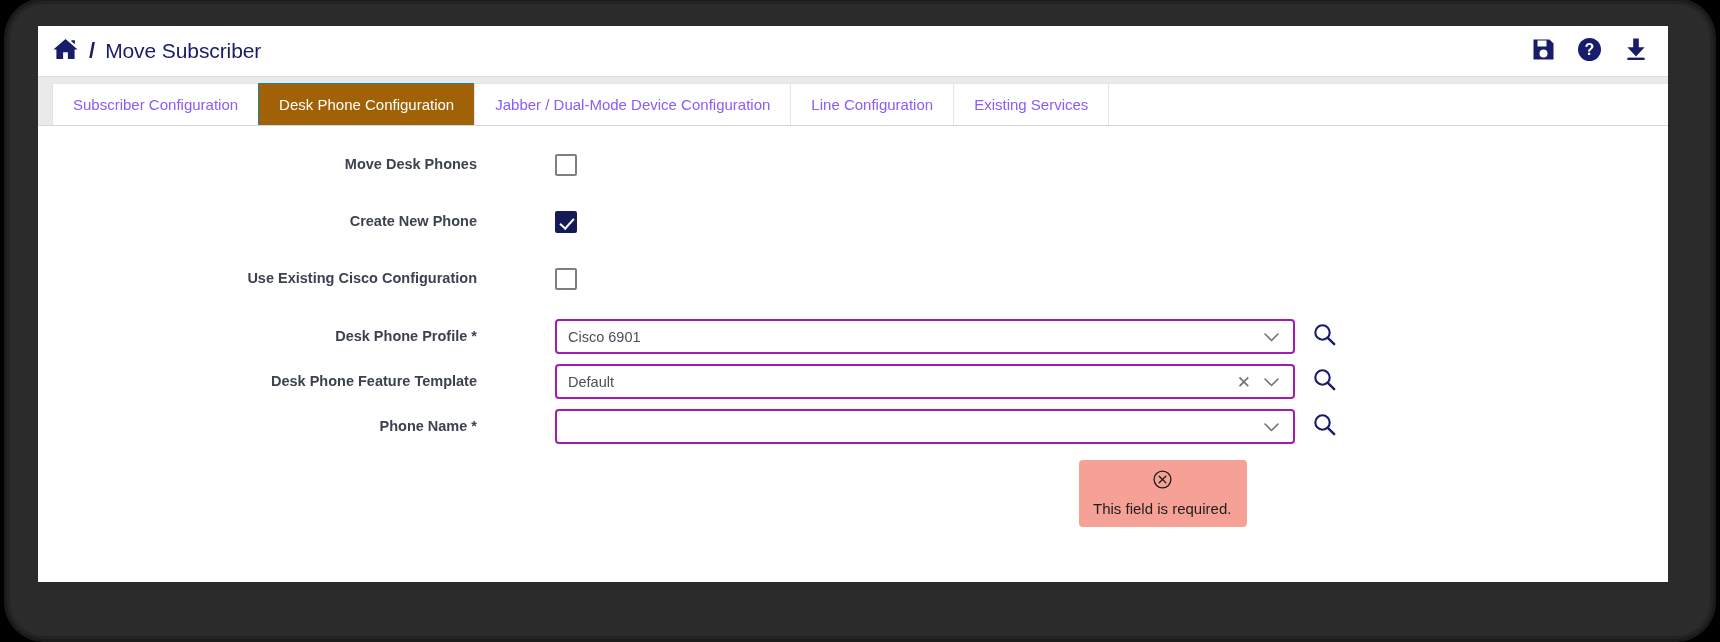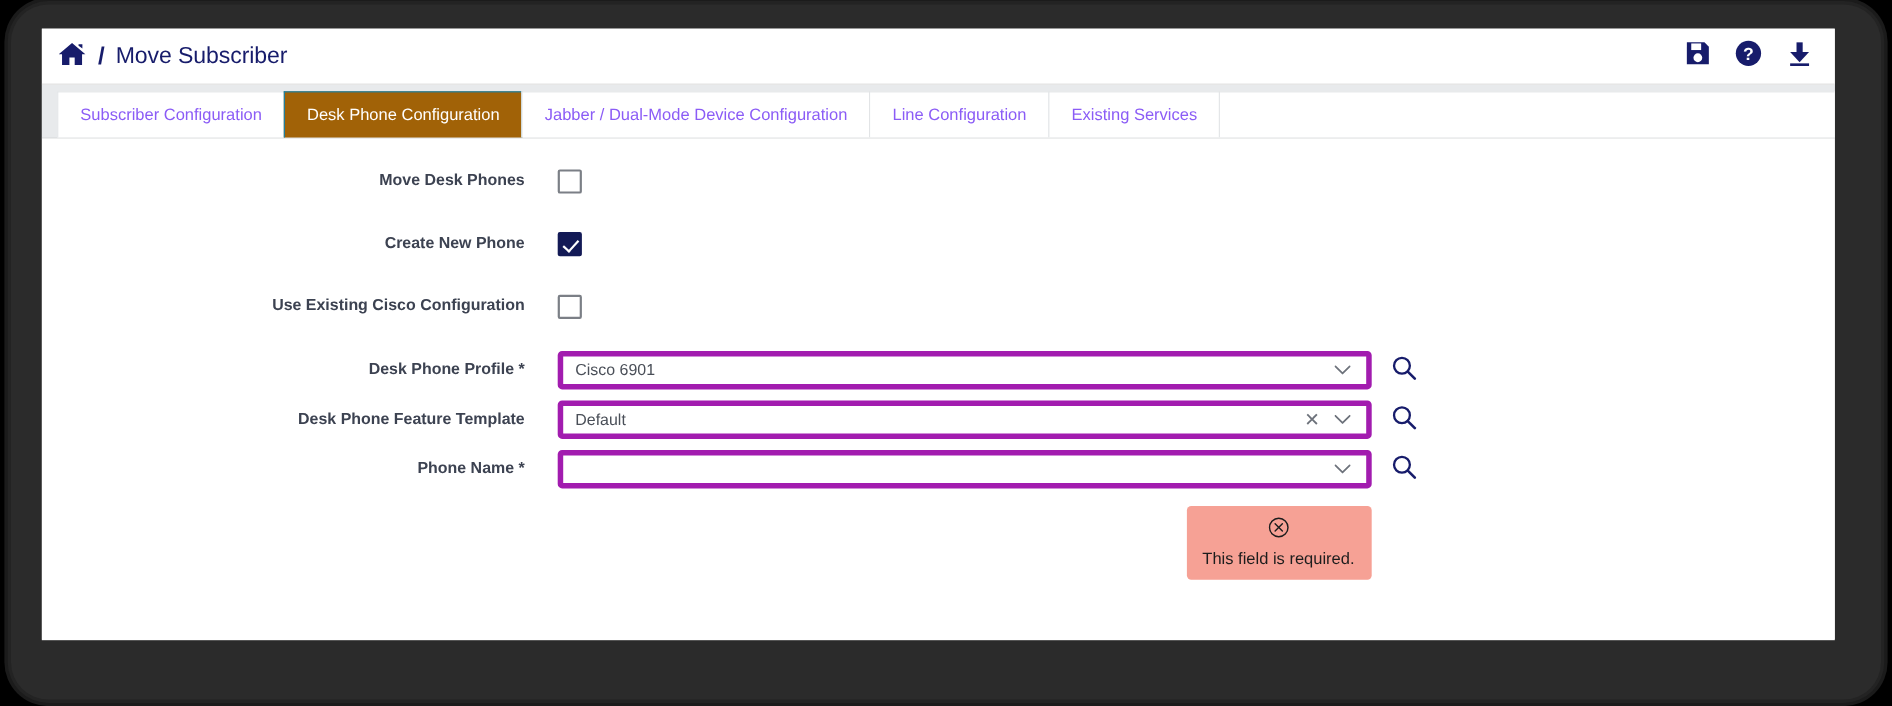--- a/index.html
+++ b/index.html
@@ -111,20 +111,21 @@
   
   #form {
     padding: 22px 0 0 0;
     background: #ffffff;
     height: 455px;
   }
   .row {
     display: flex;
     align-items: center;
     min-height: 34px;
+    gap: 48px;
   }
   .lbl {
     width: 469px;
     text-align: right;
     padding-right: 30px;
     font-size: 14.5px;
     font-weight: bold;
     color: #3c4251;
     line-height: 1.2;
   }
@@ -155,21 +156,21 @@
     border-width: 0 2.6px 2.6px 0;
     transform: rotate(42deg);
   }
 
   
   .r-select { margin-bottom: 10px; }
   .sel {
     position: relative;
     width: 740px;
     height: 35px;
-    border: 5px solid #a21caf;
+    border: 2px solid #a21caf;
     border-radius: 4px;
     background: #ffffff;
     display: flex;
     align-items: center;
     padding: 0 54px 0 11px;
     font-size: 14.5px;
     color: #4a4f58;
     cursor: pointer;
   }
   .sel .val { overflow: hidden; white-space: nowrap; text-overflow: ellipsis; }

